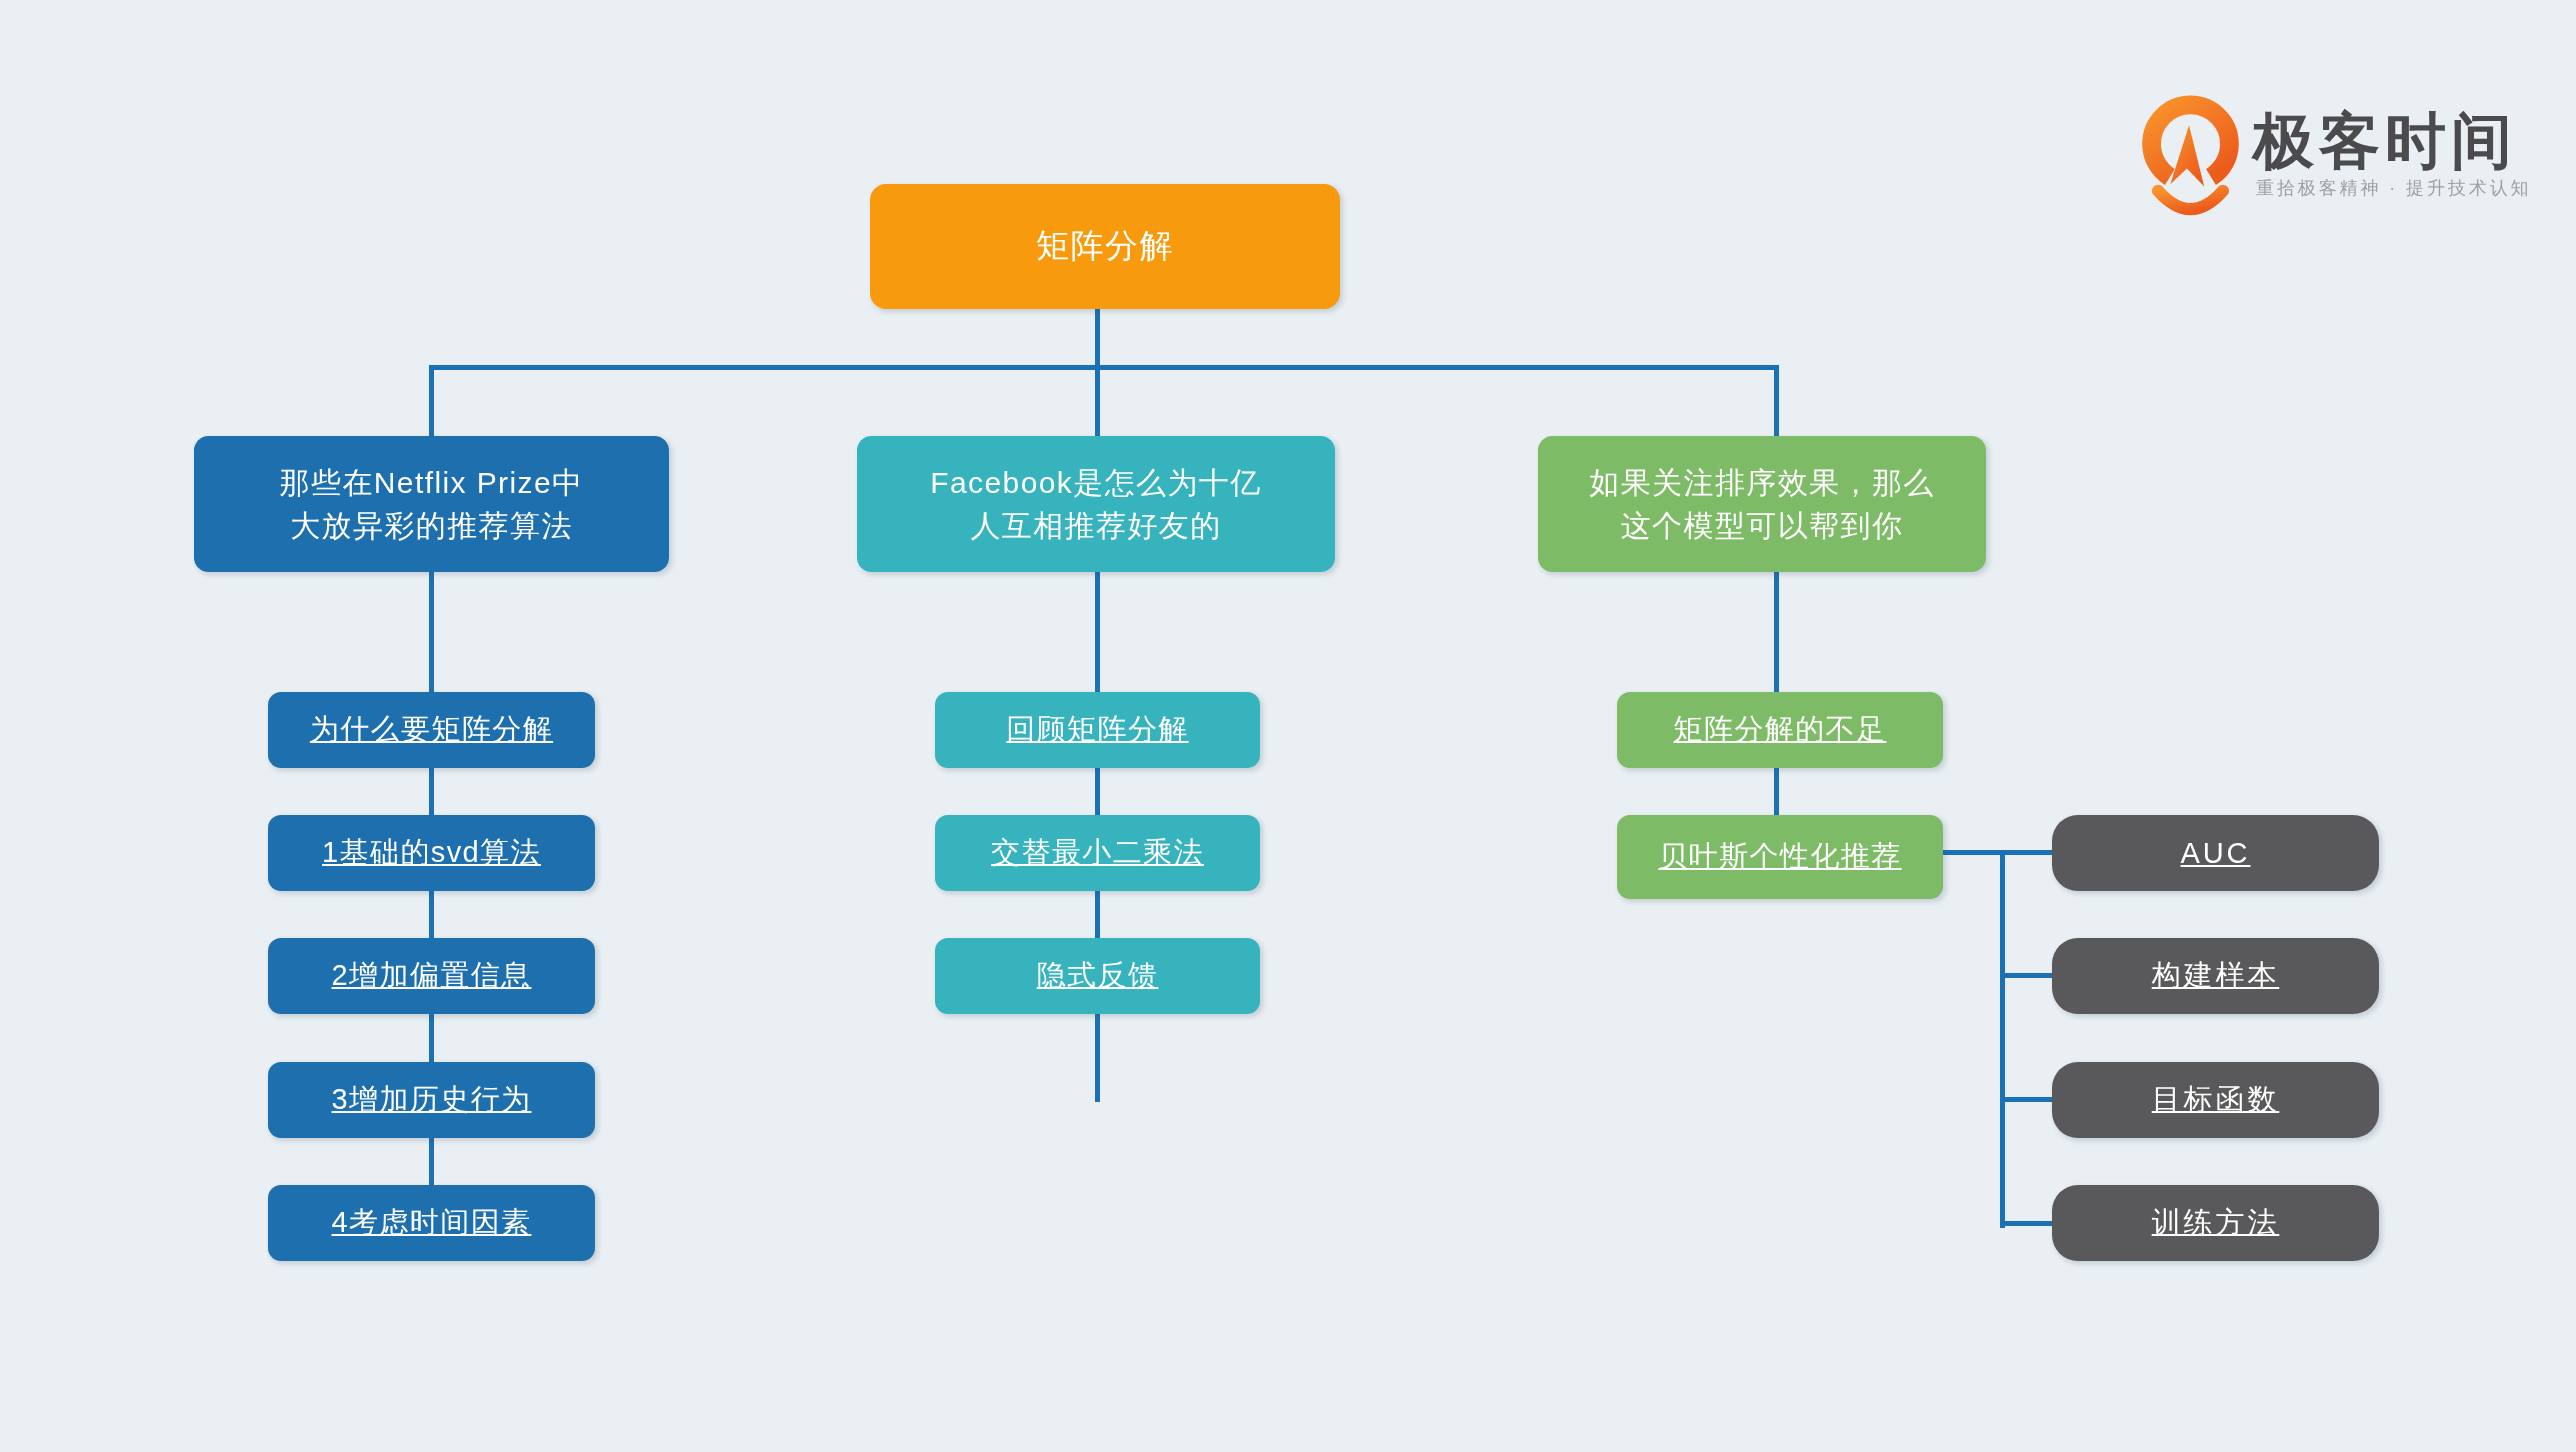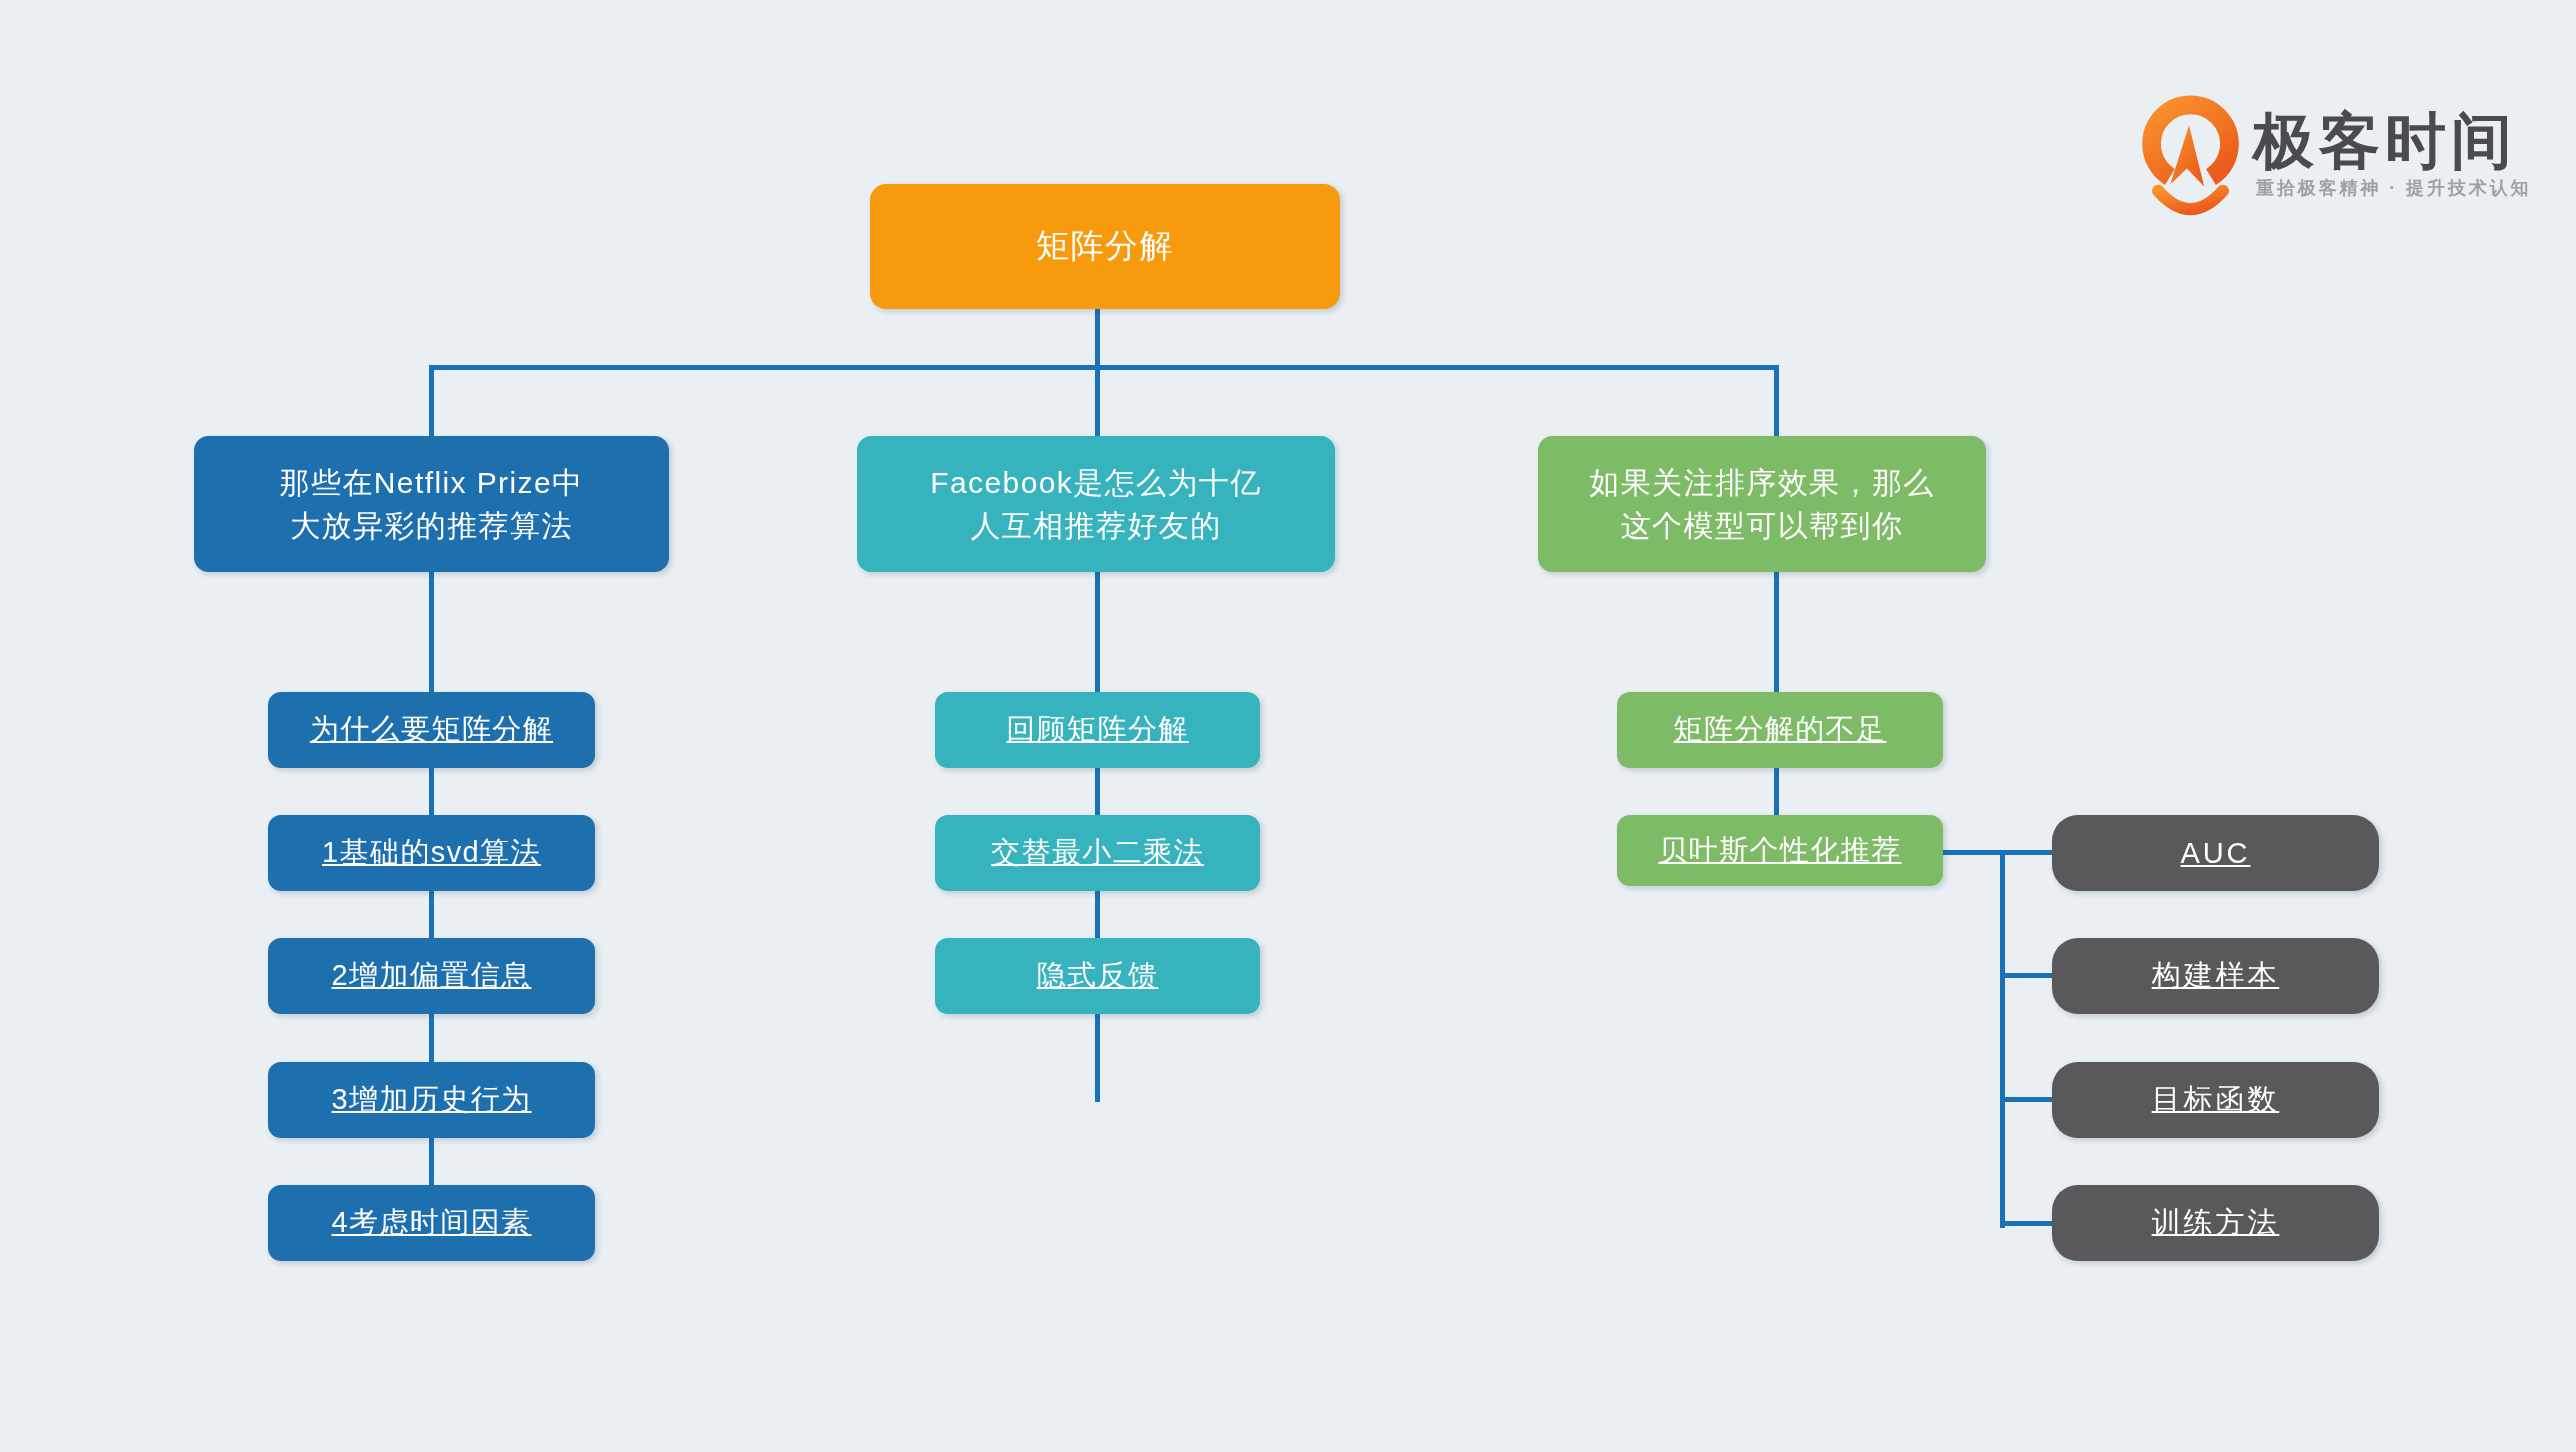--- a/index.html
+++ b/index.html
@@ -28,21 +28,21 @@
   .bg-green{background:var(--branch-green);}
   .bg-gray{background:var(--sub-gray);border-radius:26px;letter-spacing:2.9px;}
   .logo{position:absolute;z-index:3;}
   .logo-icon{position:absolute;left:0;top:4.3px;}
   .logo-title{
     position:absolute;left:117px;top:13px;font-size:61px;font-weight:bold;
     color:var(--logo-text);letter-spacing:5px;white-space:nowrap;
   }
   .logo-tagline{
     position:absolute;left:120px;top:88px;font-size:18px;
-    color:var(--logo-tagline);letter-spacing:2.9px;white-space:nowrap;font-weight:bold;
+    color:var(--logo-tagline);letter-spacing:2.9px;white-space:nowrap;
   }
 </style>
 </head>
 <body>
 
 <div id="stage">
 
   <div class="line" style="left:1095px;top:309px;width:5px;height:129px;"></div>
   <div class="line" style="left:429px;top:365px;width:1350px;height:5px;"></div>
   <div class="line" style="left:429px;top:365px;width:5px;height:72px;"></div>
@@ -69,21 +69,21 @@
   <div class="node node-child bg-blue" style="left:268px;top:815px;width:327px;height:76px;">1基础的svd算法</div>
   <div class="node node-child bg-blue" style="left:268px;top:938px;width:327px;height:76px;">2增加偏置信息</div>
   <div class="node node-child bg-blue" style="left:268px;top:1062px;width:327px;height:76px;">3增加历史行为</div>
   <div class="node node-child bg-blue" style="left:268px;top:1185px;width:327px;height:76px;">4考虑时间因素</div>
 
   <div class="node node-child bg-teal" style="left:935px;top:692px;width:325px;height:76px;">回顾矩阵分解</div>
   <div class="node node-child bg-teal" style="left:935px;top:815px;width:325px;height:76px;">交替最小二乘法</div>
   <div class="node node-child bg-teal" style="left:935px;top:938px;width:325px;height:76px;">隐式反馈</div>
 
   <div class="node node-child bg-green" style="left:1617px;top:692px;width:326px;height:76px;">矩阵分解的不足</div>
-  <div class="node node-child bg-green" style="left:1617px;top:815px;width:326px;height:71px;">贝叶斯个性化推荐</div>
+  <div class="node node-child bg-green" style="left:1617px;top:815px;width:326px;height:84px;">贝叶斯个性化推荐</div>
 
   <div class="node node-child bg-gray" style="left:2052px;top:815px;width:327px;height:76px;">AUC</div>
   <div class="node node-child bg-gray" style="left:2052px;top:938px;width:327px;height:76px;">构建样本</div>
   <div class="node node-child bg-gray" style="left:2052px;top:1062px;width:327px;height:76px;">目标函数</div>
   <div class="node node-child bg-gray" style="left:2052px;top:1185px;width:327px;height:76px;">训练方法</div>
 
   <div class="logo" style="left:2136px;top:88px;width:405px;height:130px;">
     <svg class="logo-icon" width="109" height="124" viewBox="0 0 150 172" xmlns="http://www.w3.org/2000/svg">
       <defs>
         <linearGradient id="lg" x1="0" y1="0" x2="0.7" y2="1">

